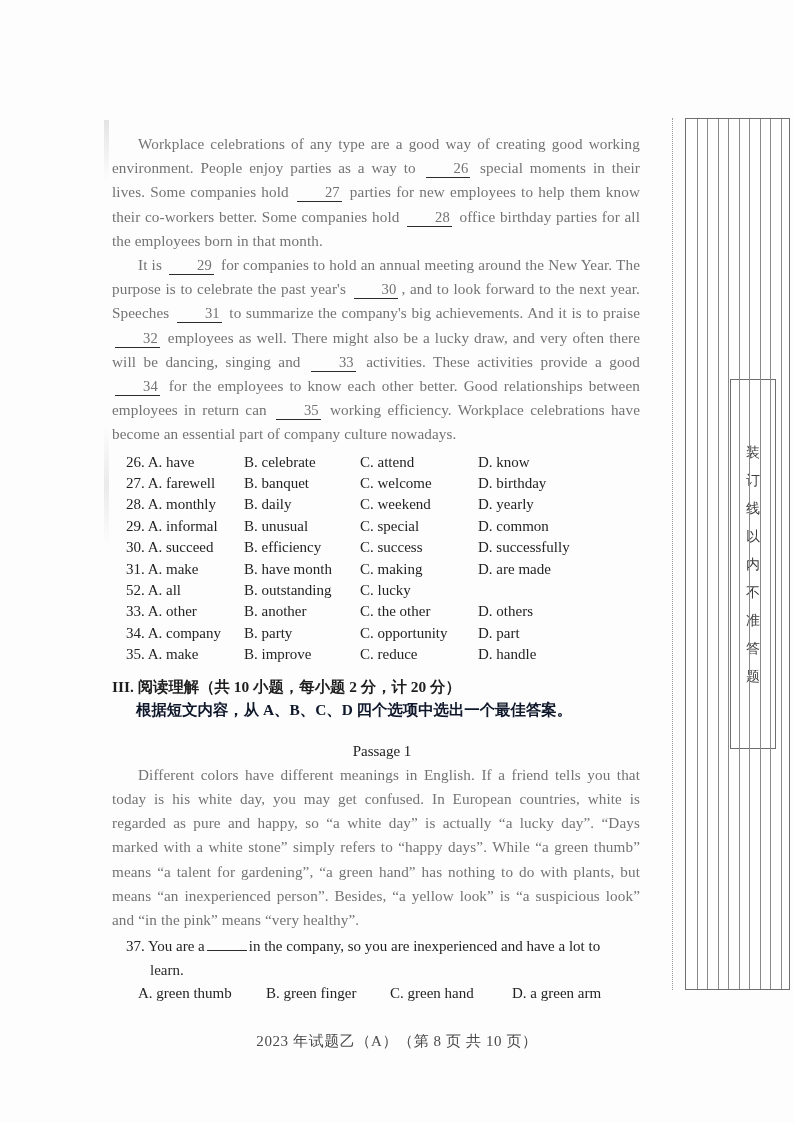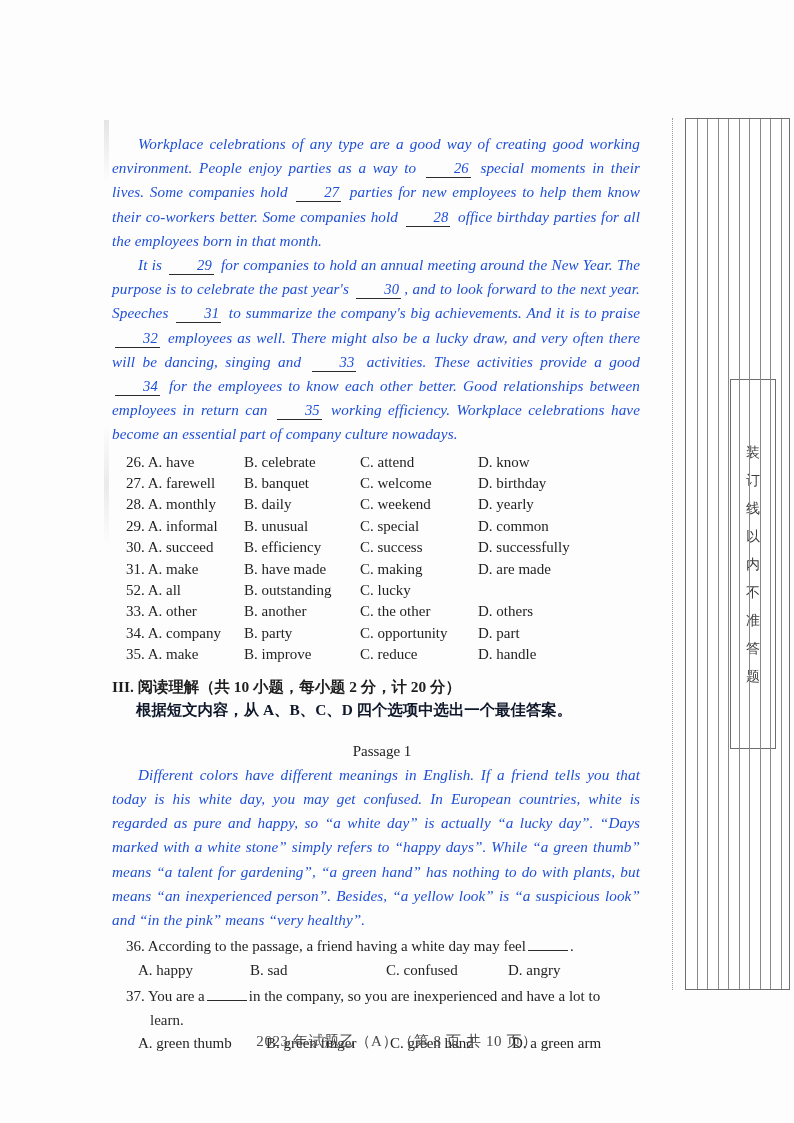--- a/index.html
+++ b/index.html
@@ -30,23 +30,22 @@
     top: 132px;
     width: 540px;
   }
 
   .para {
     margin: 0 12px 0px 0;
     font-size: 15.2px;
     line-height: 24.2px;
     text-align: justify;
     text-justify: inter-word;
-    color: #1d4ed8;
+    color: #737373;
     letter-spacing: 0.1px;
-    font-style: italic;
   }
   .para.indent { text-indent: 26px; }
 
   .blank {
     display: inline-block;
     border-bottom: 1.2px solid #2b2b2b;
     padding: 0 2px;
     margin: 0 3px;
     line-height: 17px;
     font-size: 14.6px;
@@ -244,21 +243,21 @@
           <span class="c4">D. common</span>
         </div>
         <div class="opt-row">
           <span class="c1"><span>30. </span>A. succeed</span>
           <span class="c2">B. efficiency</span>
           <span class="c3">C. success</span>
           <span class="c4">D. successfully</span>
         </div>
         <div class="opt-row">
           <span class="c1"><span>31. </span>A. make</span>
-          <span class="c2">B. have made</span>
+          <span class="c2">B. have month</span>
           <span class="c3">C. making</span>
           <span class="c4">D. are made</span>
         </div>
         <div class="opt-row">
           <span class="c1"><span>52. </span>A. all</span>
           <span class="c2">B. outstanding</span>
           <span class="c3">C. lucky</span>
         </div>
         <div class="opt-row">
           <span class="c1"><span>33. </span>A. other</span>
@@ -280,32 +279,20 @@
         </div>
       </div>
 
     <div class="sec-head">III. 阅读理解（共 10 小题，每小题 2 分，计 20 分）</div>
     <div class="sec-sub">根据短文内容，从 A、B、C、D 四个选项中选出一个最佳答案。</div>
 
     <div class="passage-title">Passage 1</div>
 
     <p class="para indent">Different colors have different meanings in English. If a friend tells you that today is his white day, you may get confused. In European countries, white is regarded as pure and happy, so “a white day” is actually “a lucky day”. “Days marked with a white stone” simply refers to “happy days”. While “a green thumb” means “a talent for gardening”, “a green hand” has nothing to do with plants, but means “an inexperienced person”. Besides, “a yellow look” is “a suspicious look” and “in the pink” means “very healthy”.</p>
 
-    <div class="q-block">
-      <div class="q-stem">
-        <span>36.</span>
-        <span>According to the passage, a friend having a white day may feel</span><span class="ul"></span><span>.</span>
-      </div>
-      <div class="q-opts">
-        <span class="o1">A. happy</span>
-        <span class="o2">B. sad</span>
-        <span class="o3">C. confused</span>
-        <span class="o4">D. angry</span>
-      </div>
-    </div>
 
     <div class="q-block">
       <div class="q-stem">
         <span>37.</span>
         <span>You are a</span><span class="ul"></span><span>in the company, so you are inexperienced and have a lot to</span>
       </div>
       <div class="q-cont">learn.</div>
       <div class="q-opts tight">
         <span class="o1">A. green thumb</span>
         <span class="o2">B. green finger</span>

